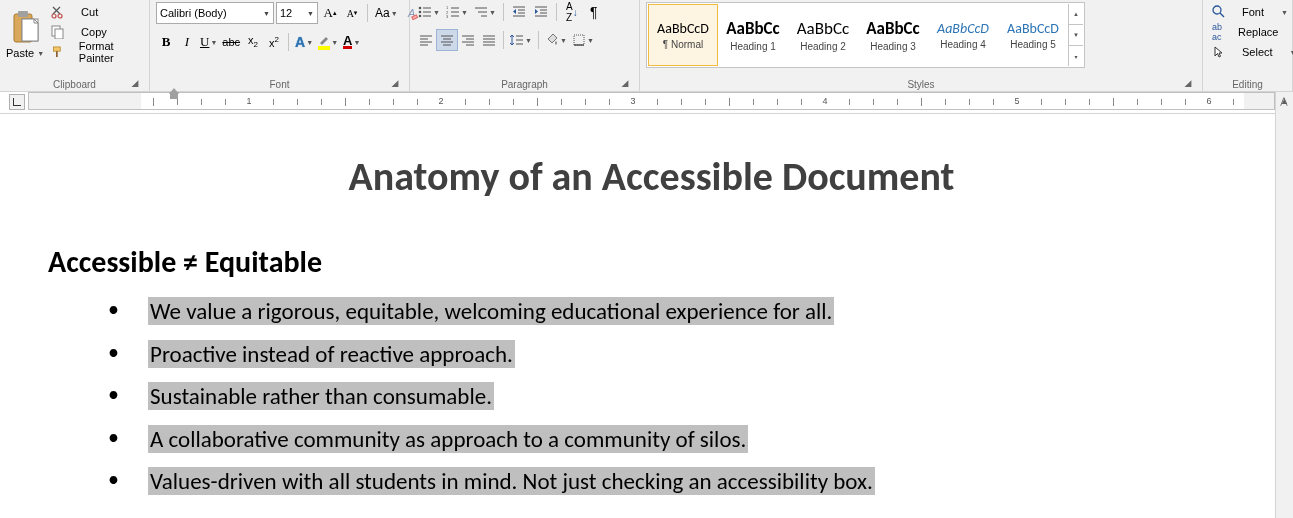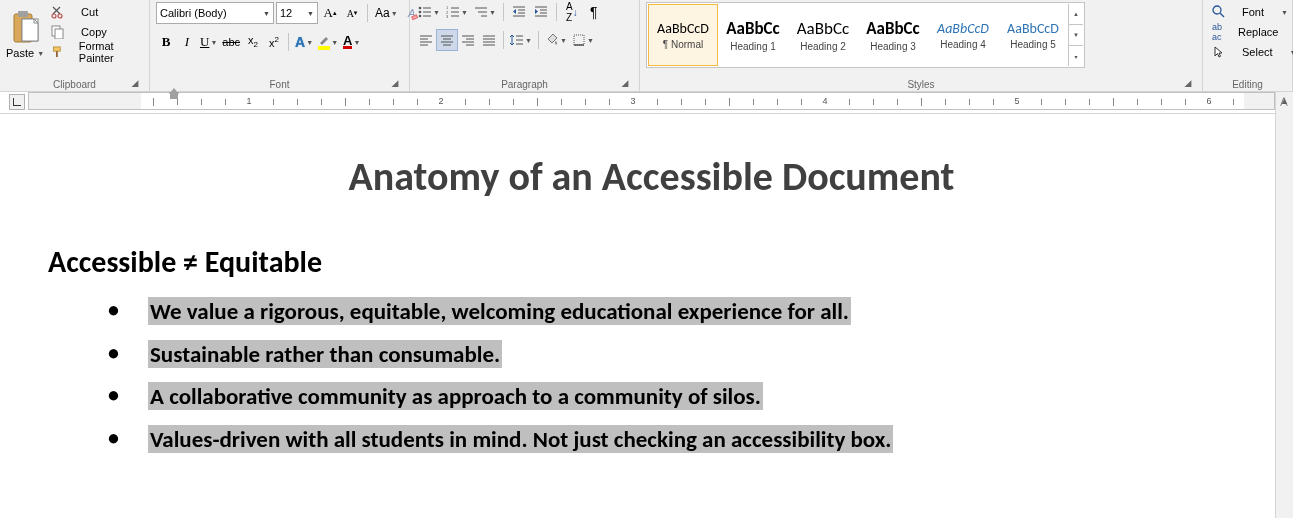--- a/index.html
+++ b/index.html
@@ -33,21 +33,21 @@
   .ruler-corner { position:absolute; left:9px; top:2px; width:16px; height:16px; border:1px solid #b0b0b0; background:#f1f1f1; display:flex; align-items:center; justify-content:center;}
   .ruler-tab { width:8px; height:8px; border-left:1.5px solid #333; border-bottom:1.5px solid #333;}
   .indent-top{position:absolute; top:-1px; left:0; width:0;height:0;border-left:5px solid transparent;border-right:5px solid transparent;border-top:6px solid #a0a0a0;}
   .indent-bot{position:absolute; bottom:-1px; left:0; width:0;height:0;border-left:5px solid transparent;border-right:5px solid transparent;border-bottom:6px solid #a0a0a0;}
   .indent-sq{position:absolute; bottom:-6px; left:1px; width:8px; height:5px; background:#a0a0a0;}
   .vruler{position:absolute; left:9px; top:114px; bottom:0; width:18px; background:#fff; border:1px solid #c0c0c0;}
   .doc-area{ position:absolute; left:0; right:18px; top:114px; bottom:0; overflow:hidden; background:#fff;}
   .page{ position:absolute; left:28px; top:0; right:0; bottom:0; background:#fff;}
   .doc-title{ font-family: Calibri, sans-serif; font-weight:700; font-size:40px; color:#404040; text-align:center; padding:38px 40px 10px;}
   .doc-h2{ font-family: Calibri, sans-serif; font-weight:700; font-size:30px; color:#000; padding:32px 0 4px 20px;}
-  ul.doc-list{ list-style:none; padding:6px 0 0 80px;font-weight:bold;}
+  ul.doc-list{ list-style:none; padding:6px 0 0 80px;}
   ul.doc-list li{ font-family: Calibri, sans-serif; font-size:23px; color:#000; line-height:1.85; position:relative; padding-left:40px;}
   ul.doc-list li::before{ content:"•"; position:absolute; left:0; font-size:22px;}
   ul.doc-list li span{ background:#bfbfbf; padding:0 2px;}
   .scrollbar-v{ position:absolute; right:0; top:92px; bottom:0; width:18px; background:#f1f1f1; border-left:1px solid #d4d4d4;}
   .scroll-btn{height:18px; display:flex; align-items:center; justify-content:center; color:#606060; font-size:9px;}
   .collapse-caret{ position:absolute; right:2px; top:94px; width:14px; height:14px; display:flex; align-items:center; justify-content:center; font-size:9px; color:#666;}
   svg { display:block; }
   .drop-caret{font-size:7px;color:#555;margin-left:1px;}
   .highlight-a{color:#333;border-bottom:4px solid #ffff00;display:inline-block;line-height:10px;}
   .outline-a{color:#2e75b6;}
@@ -427,18 +427,19 @@
   <div class="scroll-btn">▲</div>
 </div>
 <div class="collapse-caret">⋀</div>
 
 <div class="doc-area">
   <div class="page">
     <div class="doc-title">Anatomy of an Accessible Document</div>
     <div class="doc-h2">Accessible ≠ Equitable</div>
     <ul class="doc-list">
         <li><span>We value a rigorous, equitable, welcoming educational experience for all.</span></li>
+        <li><span>Proactive instead of reactive approach.</span></li>
         <li><span>Sustainable rather than consumable.</span></li>
         <li><span>A collaborative community as approach to a community of silos.</span></li>
         <li><span>Values-driven with all students in mind. Not just checking an accessibility box.</span></li>
       </ul>
   </div>
 </div>
 
 </body></html>

